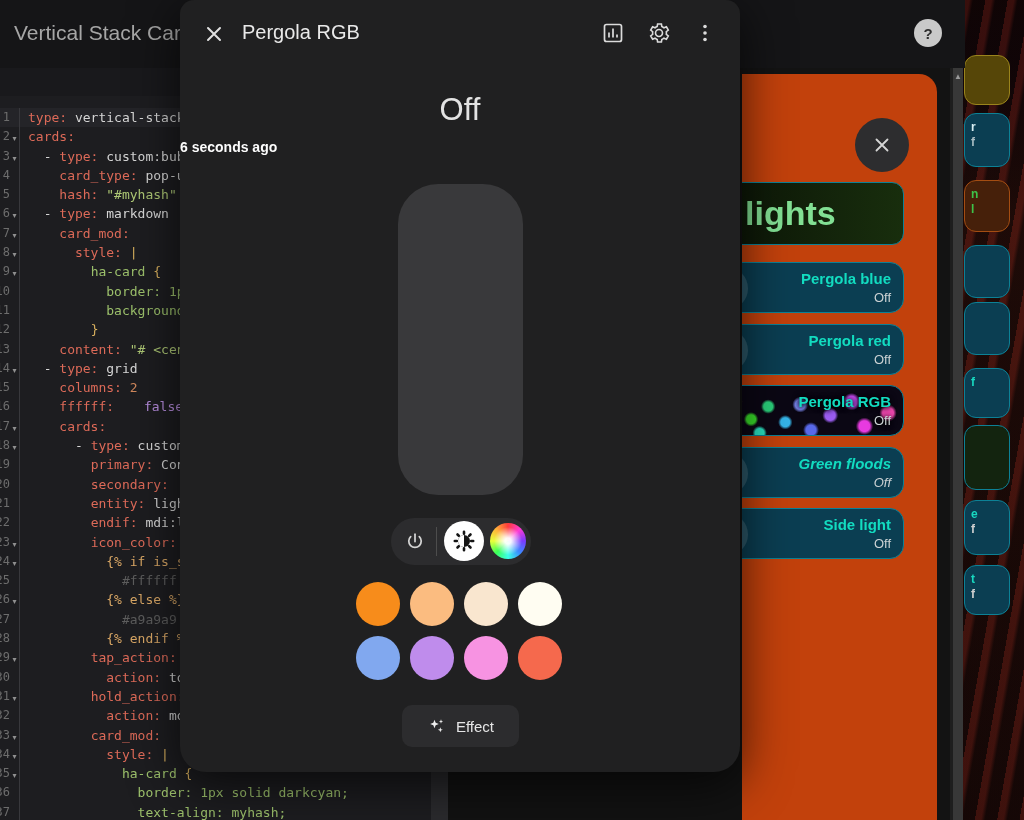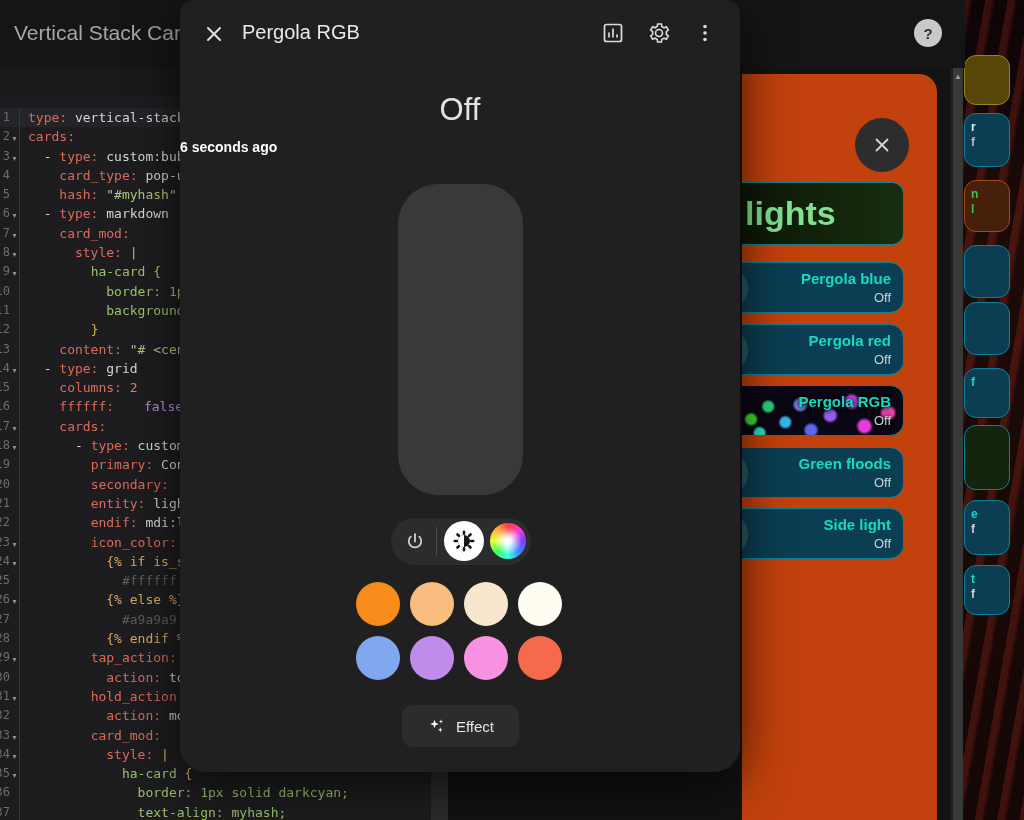--- a/index.html
+++ b/index.html
@@ -142,21 +142,21 @@
         </div>
         <div class="entity-card" style="top: 249.5px;">
           <div class="bubble"></div>
           <div class="card-name">Pergola red</div>
           <div class="card-state">Off</div>
         </div>
         <div class="entity-card rgb" style="top: 311px;">
           <div class="card-name">Pergola RGB</div>
           <div class="card-state">Off</div>
         </div>
-        <div class="entity-card" style="top: 372.5px;">
+        <div class="entity-card" style="top: 372.5px; font-style: italic;">
           <div class="bubble"></div>
           <div class="card-name">Green floods</div>
           <div class="card-state">Off</div>
         </div>
         <div class="entity-card" style="top: 434px;">
           <div class="bubble"></div>
           <div class="card-name">Side light</div>
           <div class="card-state">Off</div>
         </div>
       </div>

